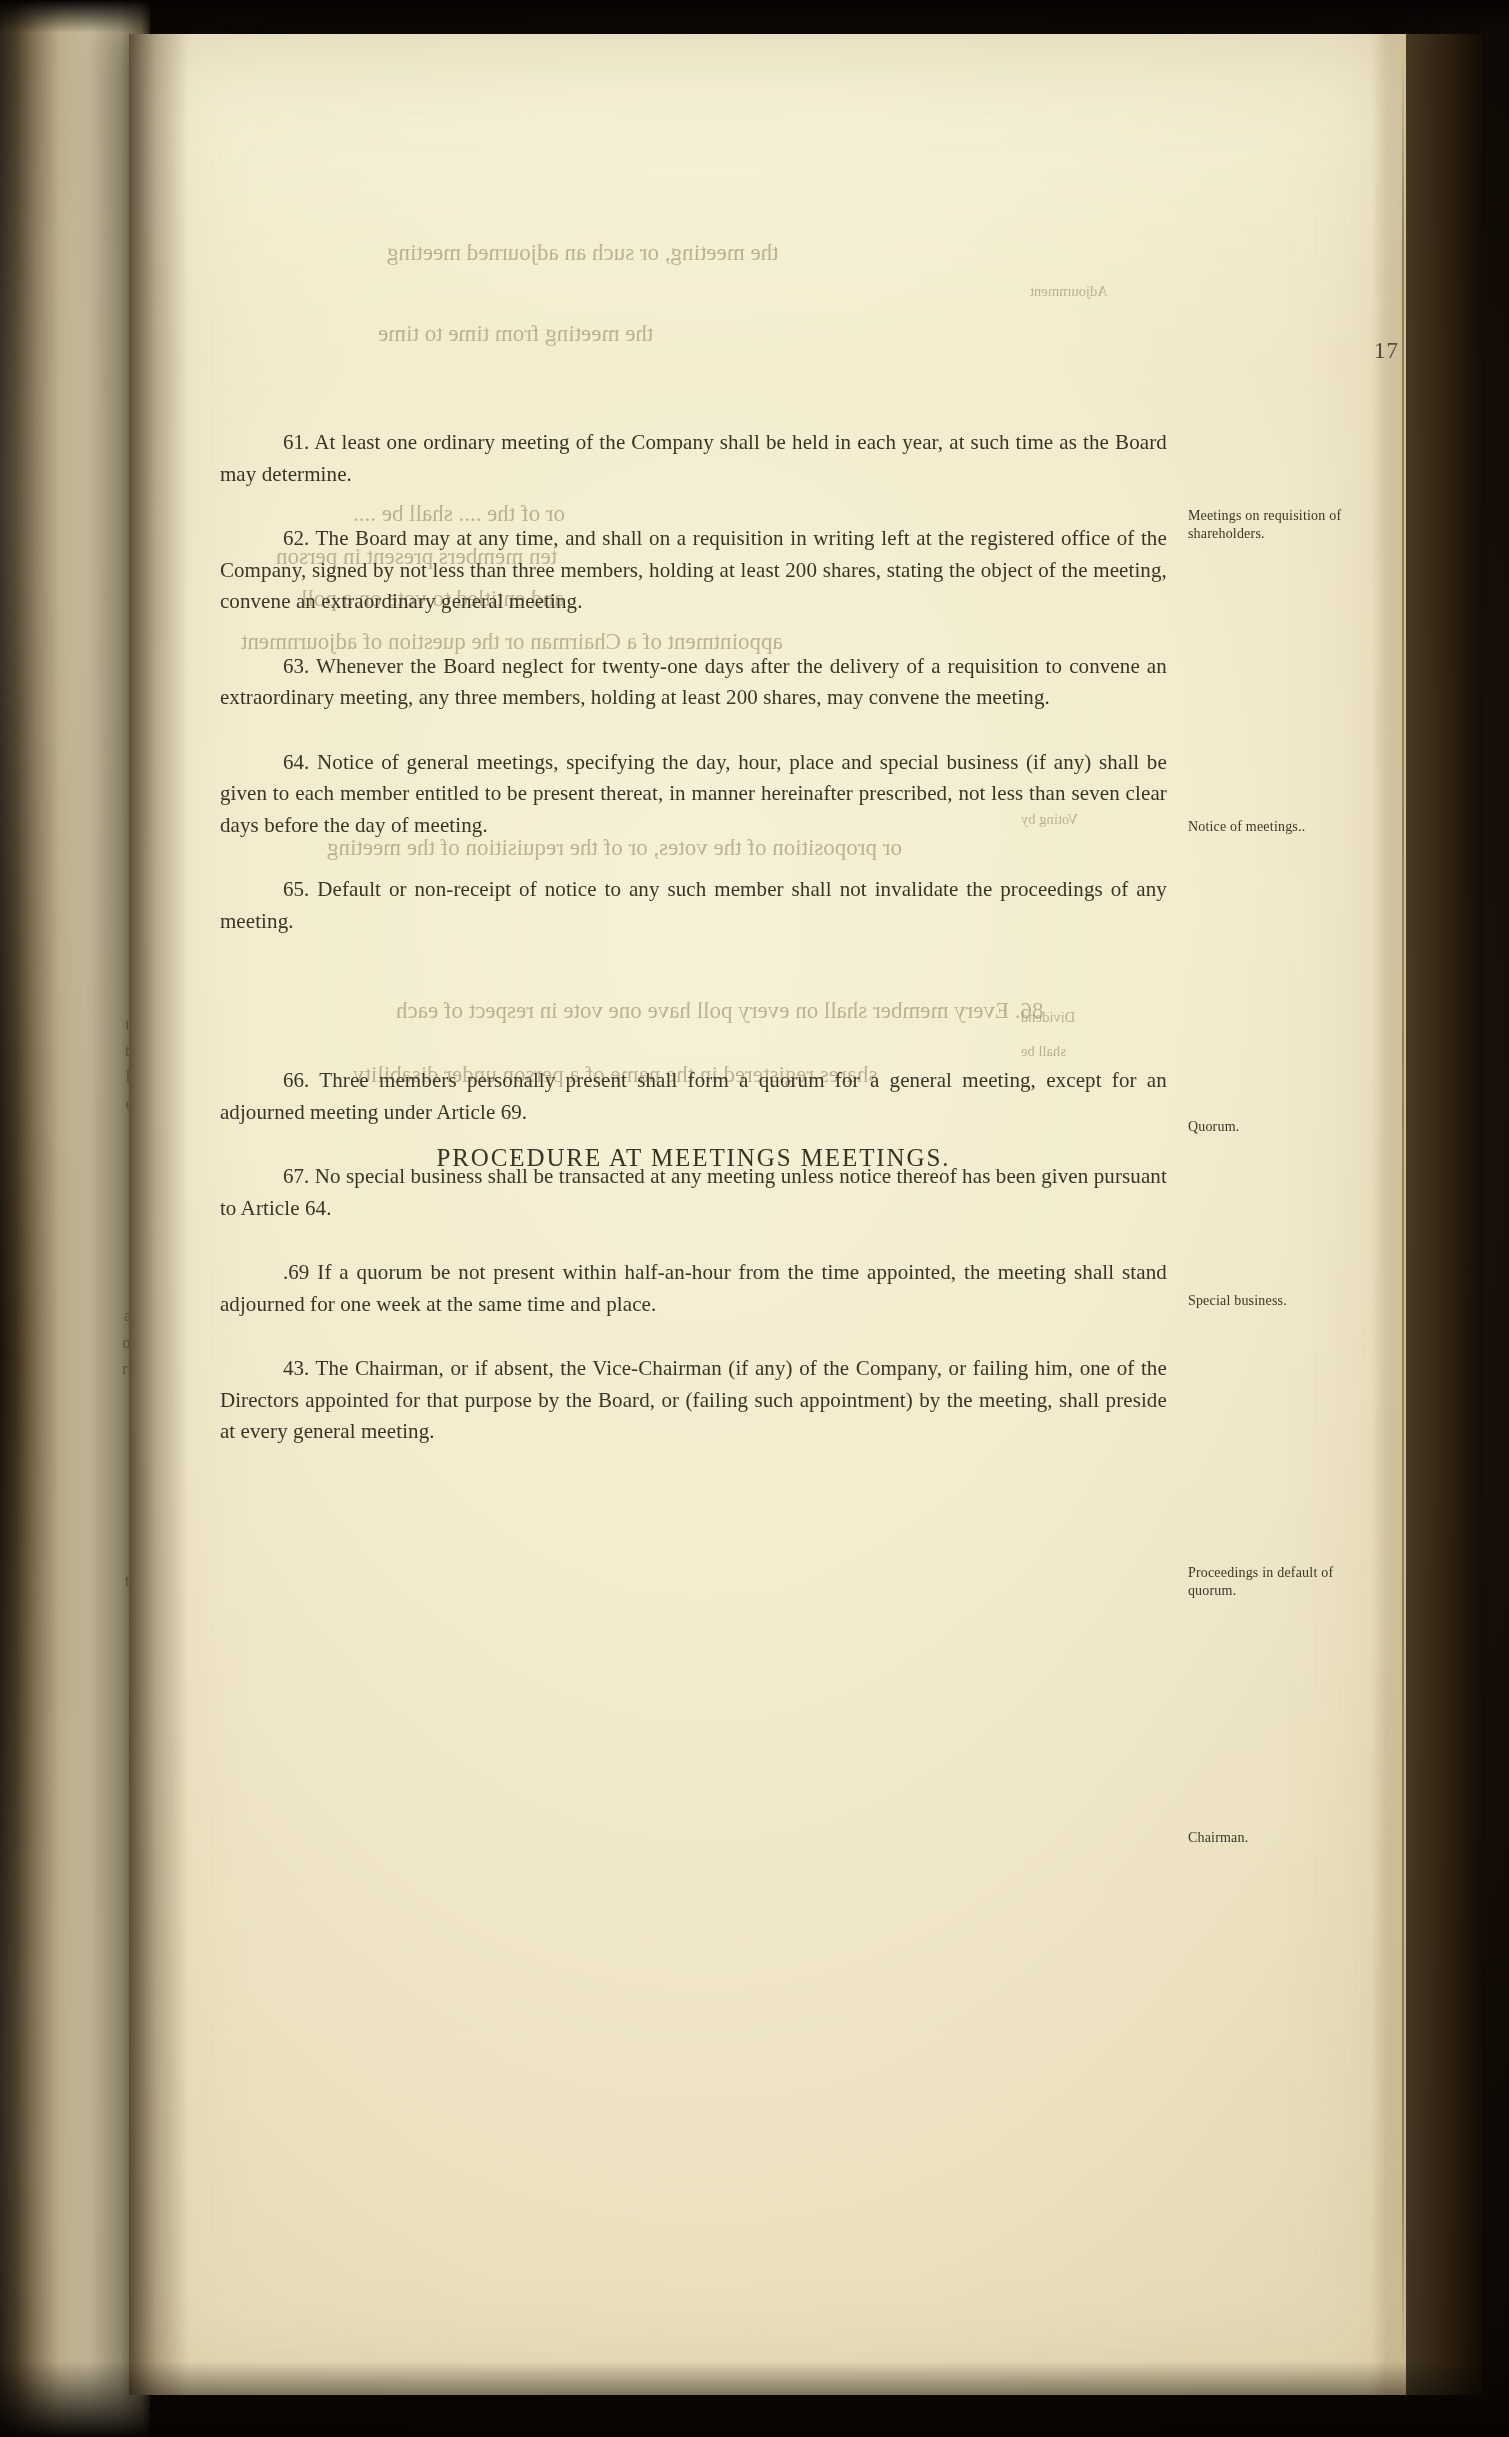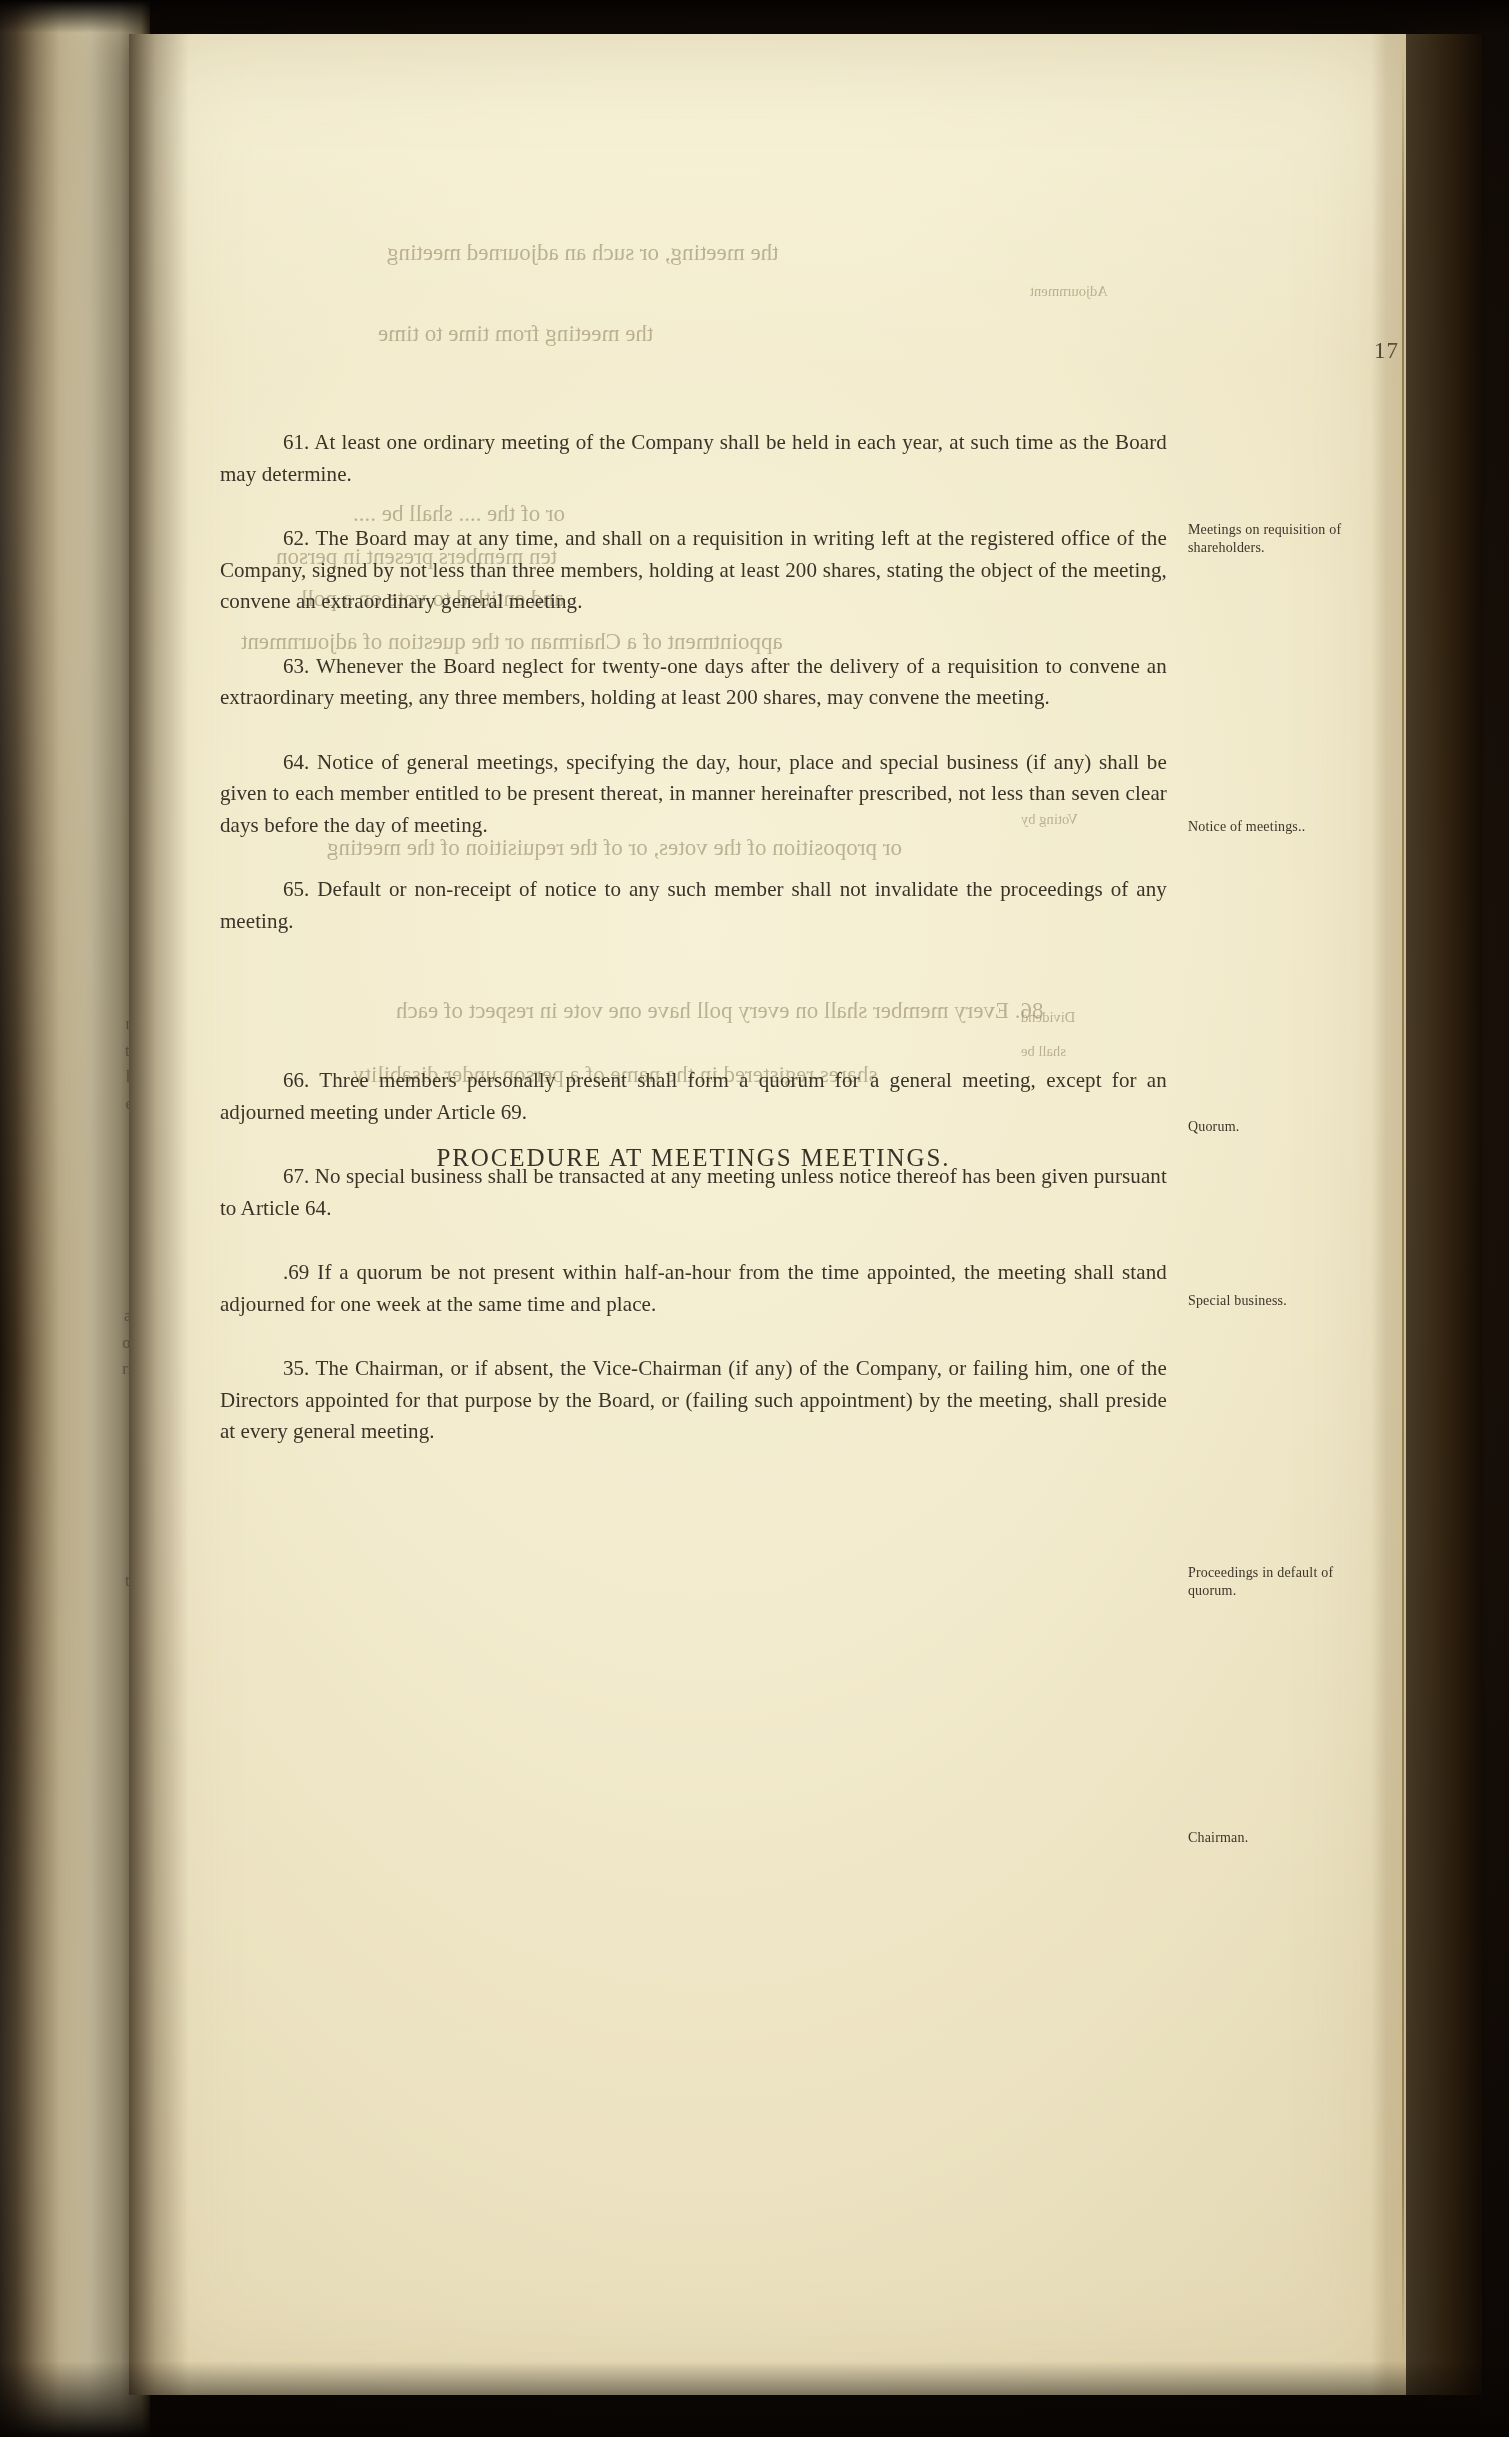--- a/index.html
+++ b/index.html
@@ -261,26 +261,26 @@
         <p class="para">62.  The Board may at any time, and shall on a requisition in writing left at the registered office of the Company, signed by not less than three members, holding at least 200 shares, stating the object of the meeting, convene an extraordinary general meeting.</p>
         <p class="para">63.  Whenever the Board neglect for twenty-one days after the delivery of a requisition to convene an extraordinary meeting, any three members, holding at least 200 shares, may convene the meeting.</p>
         <p class="para">64.  Notice of general meetings, specifying the day, hour, place and special business (if any) shall be given to each member entitled to be present thereat, in manner hereinafter prescribed, not less than seven clear days before the day of meeting.</p>
         <p class="para">65.  Default or non-receipt of notice to any such member shall not invalidate the proceedings of any meeting.</p>
 
         <div style="height:79px"></div>
 
         <p class="para">66.  Three members personally present shall form a quorum for a general meeting, except for an adjourned meeting under Article 69.</p>
         <p class="para">67.  No special business shall be transacted at any meeting unless notice thereof has been given pursuant to Article 64.</p>
         <p class="para">.69  If a quorum be not present within half-an-hour from the time appointed, the meeting shall stand adjourned for one week at the same time and place.</p>
-        <p class="para">35.  The Chairman, or if absent, the Vice-Chairman (if any) of the Company, or failing him, one of the Directors appointed for that purpose by the Board, or (failing such appointment) by the meeting, shall preside at every general meeting.</p>
+        <p class="para">43.  The Chairman, or if absent, the Vice-Chairman (if any) of the Company, or failing him, one of the Directors appointed for that purpose by the Board, or (failing such appointment) by the meeting, shall preside at every general meeting.</p>
       </div>
 
       <div class="heading">PROCEDURE AT MEETINGS MEETINGS.</div>
 
-      <div class="sidenote" style="top:487px;">Meetings on requisition of shareholders.</div>
+      <div class="sidenote" style="top:473px;">Meetings on requisition of shareholders.</div>
       <div class="sidenote" style="top:784px;">Notice of meetings..</div>
       <div class="sidenote" style="top:1084px;">Quorum.</div>
       <div class="sidenote" style="top:1258px;">Special business.</div>
       <div class="sidenote" style="top:1530px;">Proceedings in default of quorum.</div>
       <div class="sidenote" style="top:1795px;">Chairman.</div>
 
     </div>
   </div>
 
   <div class="gutter"></div>

